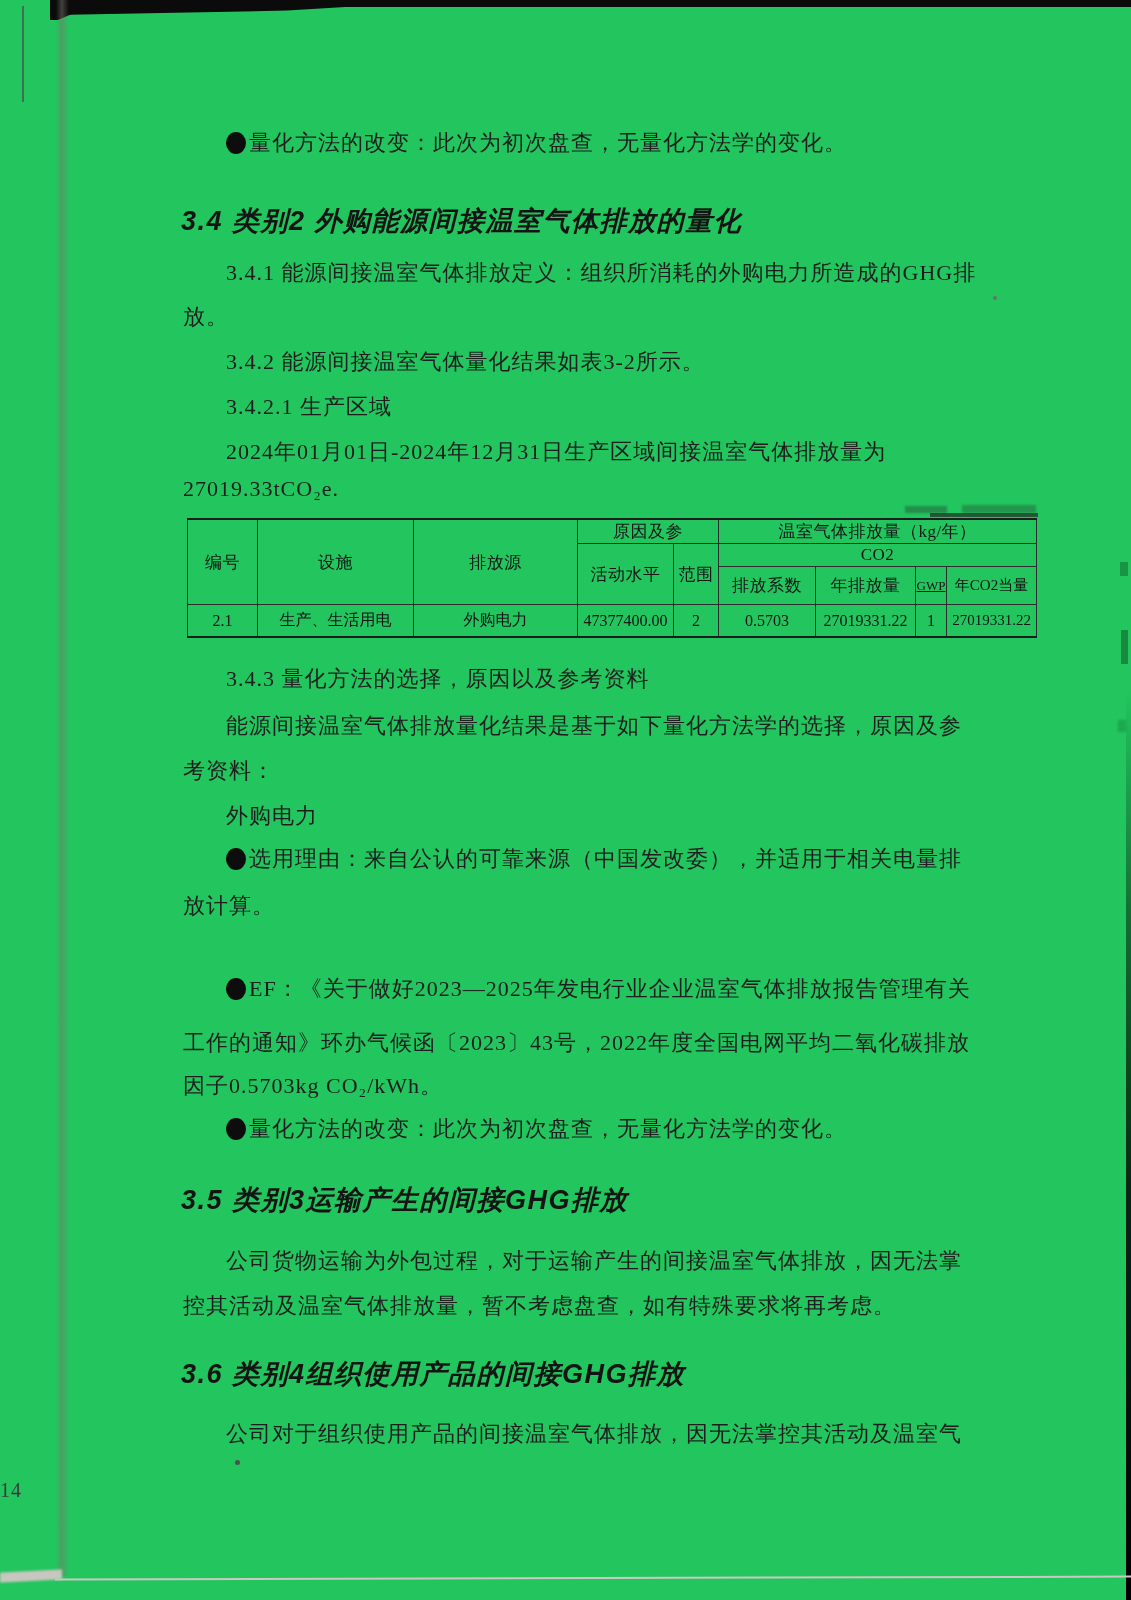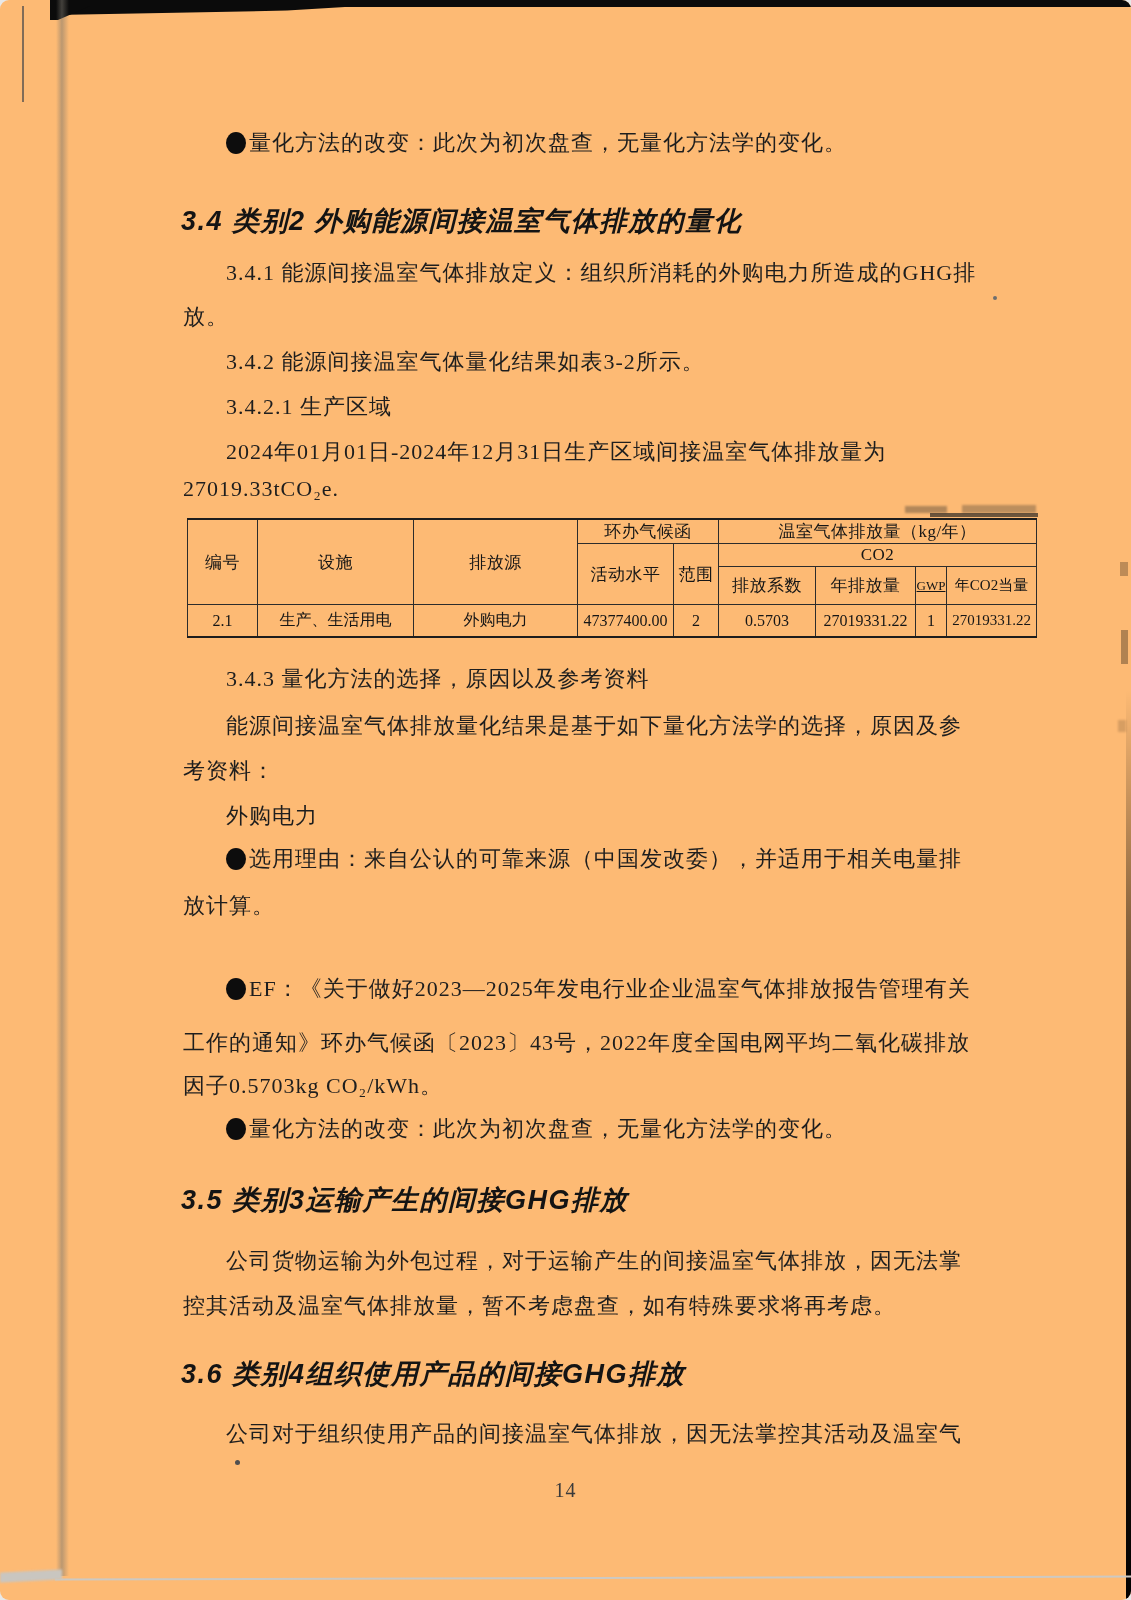--- a/index.html
+++ b/index.html
@@ -1,24 +1,23 @@
 <!DOCTYPE html>
 <html><head>
 <meta charset="utf-8">
 <style>
   html,body { margin:0; padding:0; background:#e8e8e8; }
   .page {
     position:relative;
     width:1131px; height:1600px;
     margin:0 auto;
-    background:#fdba74;
+    background:#22c55e;
     overflow:hidden;
     font-family:"Liberation Serif", serif;
     color:#1e1e1e;
-    border-radius:9px;
   }
   
   .line {
     position:absolute;
     white-space:nowrap;
     font-size:22px;
     letter-spacing:1px;
     line-height:30px;
   }
   .flush  { left:183px; }
@@ -39,21 +38,21 @@
     width:20px; height:22px;
     background:#0d0d0d;
     border-radius:50%;
     vertical-align:-4px;
     margin-right:3px;
   }
   .page-number {
     position:absolute;
     left:0; right:0;
     top:1479px;
-    text-align:center;
+    text-align:left;
     font-size:20px;
     letter-spacing:1px;
     color:#3a3a3a;
   }
   
   .ghg-table {
     position:absolute;
     left:187px; top:518px;
     border-collapse:collapse;
     table-layout:fixed;
@@ -140,21 +139,21 @@
       <col style="width:97px">
         <col style="width:100px">
         <col style="width:31px">
         <col style="width:90px">
     </colgroup>
     <tbody>
         <tr class="t-top">
       <td rowspan="3" style="height:51px">编号</td>
       <td rowspan="3">设施</td>
       <td rowspan="3">排放源</td>
-      <td colspan="2">环办气候函</td>
+      <td colspan="2">原因及参</td>
       <td colspan="4">温室气体排放量（kg/年）</td>
     </tr>
     <tr>
       <td rowspan="2" style="height:59px">活动水平</td>
       <td rowspan="2">范围</td>
       <td colspan="4" style="height:22px">CO2</td>
     </tr>
     <tr>
       <td style="height:37px">排放系数</td>
       <td>年排放量</td>

